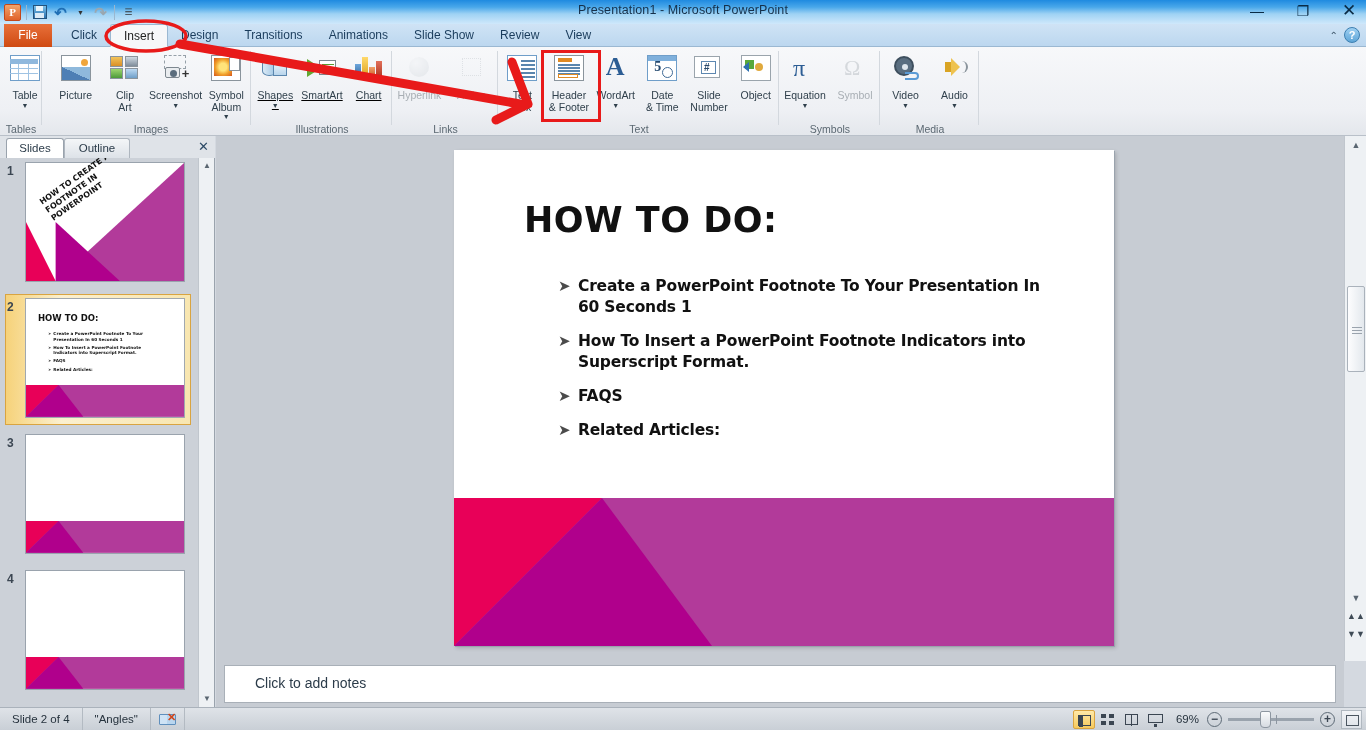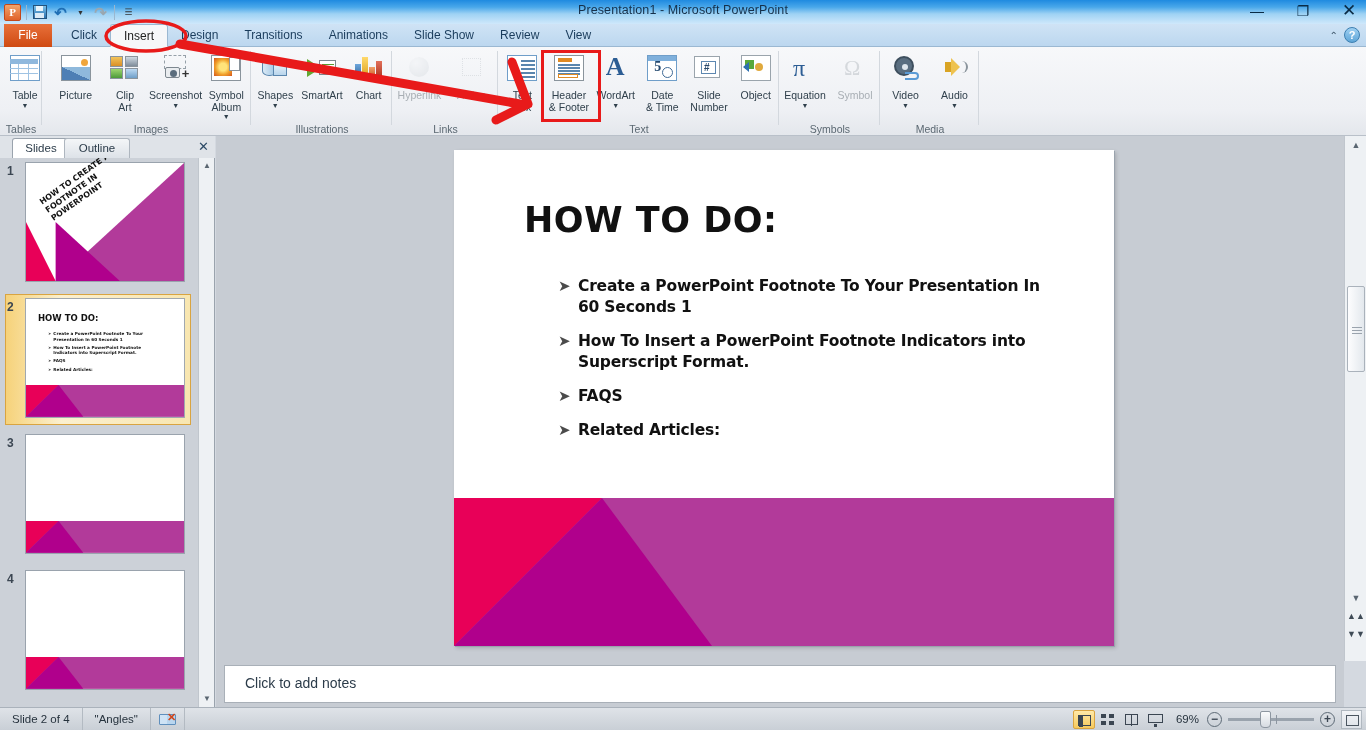--- a/index.html
+++ b/index.html
@@ -253,21 +253,21 @@
   .lscroll { position: absolute; right: 0; top: 22px; width: 16px; height: 549px; background:#eef1f4; border-left:1px solid #c0c6cd; }
   .ls-btn { width:16px;height:16px;text-align:center;font-size:8px;color:#5a6671;line-height:16px;cursor:pointer; }
 
   
   .notes {
     position: absolute; left: 216px; top: 661px; width: 1128px; height: 46px;
     background: #c7ccd3; padding: 4px 8px;
   }
   .notes-inner {
     width: 100%; height: 38px; background: #fff; border: 1px solid #a9b0b8;
-    font-size: 14px; color: #2b3b49; padding: 9px 20px;
+    font-size: 14px; color: #2b3b49; padding: 9px 30px;
   }
 
   
   .statusbar {
     position: absolute; left: 0; bottom: 0; width: 1366px; height: 23px;
     background: linear-gradient(to bottom,#dfe3e8,#c9cfd6);
     border-top: 1px solid #aab2bb; display: flex; align-items: center;
   }
   .sb-cell { height: 23px; line-height: 23px; font-size: 11.5px; color: #26323d; padding: 0 12px; border-right: 1px solid #b3bac2; }
   .sb-spell { width: 34px; position: relative; }
@@ -410,21 +410,21 @@
             </div>
             <div class="lbl" style="white-space: pre-line;">Symbol
 Album</div>
             <div class="dd">▼</div>
           </div>
         </div>
         <div class="glabel">Images</div>
         <div class="sep"></div>
       </div>
       <div class="rgroup" style="left: 252px; width: 140px;">
-        <div class="gitems" style="width: 140px; justify-content: center;">
+        <div class="gitems" style="width: 140px; justify-content: center; text-decoration: underline;">
           <div class="ritem">
             <div>
               <div class="ico">
                 <div class="i-shapes">
                   <div class="cyl"></div>
                   <div class="rect"></div>
                 </div>
               </div>
             </div>
             <div class="lbl" style="white-space: pre-line;">Shapes</div>
@@ -627,21 +627,21 @@
   <div class="hf-box"></div>
 
   <svg class="ann-svg" viewBox="0 0 1366 730">
     <ellipse cx="146" cy="36" rx="40" ry="15" fill="none" stroke="#e81a1a" stroke-width="3.5"></ellipse>
     <path d="M 180 44 L 520 104" stroke="#e81a1a" stroke-width="9" fill="none" stroke-linecap="round"></path>
     <path d="M 512 62 L 528 104 L 496 120" stroke="#e81a1a" stroke-width="9" fill="none" stroke-linecap="round" stroke-linejoin="round"></path>
   </svg>
 
   <div class="leftpane">
     <div class="pane-tabs">
-      <div class="ptab sel" style="left:12px;width:58px;">Slides</div>
+      <div class="ptab sel" style="left:6px;width:58px;">Slides</div>
       <div class="ptab" style="left:64px;width:66px;">Outline</div>
       <div class="pane-close">✕</div>
     </div>
     <div class="thumbs" id="thumbs-host">
         <div class="thumb-row">
           <div class="thumb-num">1</div>
           <div class="thumb-frame"><svg viewBox="0 0 160 120" preserveAspectRatio="none" width="100%" height="100%">
               <rect width="160" height="120" fill="#fff"></rect>
               <polygon points="160,0 160,120 30,120 " fill="#b23a9a"></polygon>
               <polygon points="0,60 30,120 0,120" fill="#e80058"></polygon>

